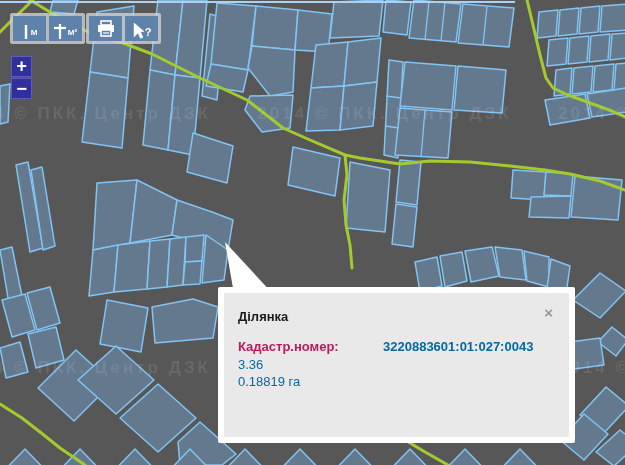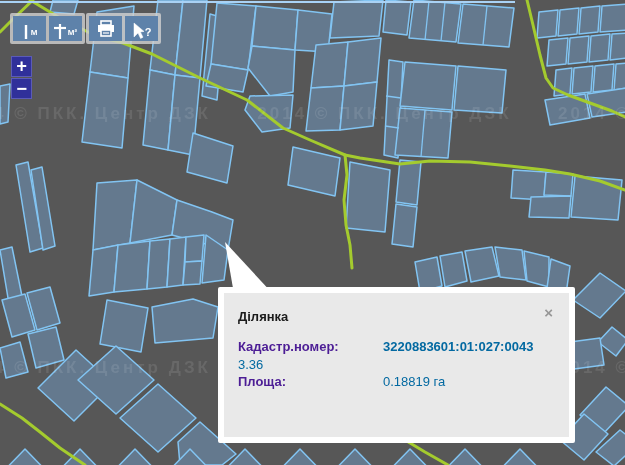--- a/index.html
+++ b/index.html
@@ -43,21 +43,21 @@
     position:absolute;left:218px;top:287px;width:357px;height:156px;
     box-sizing:border-box;background:#e9e9e9;border:6px solid #ffffff;border-radius:2px;
   }
   .popup-title{margin:16px 0 0 14px;font-size:13px;font-weight:bold;color:#1c1c1c;}
   .popup-close{
     position:absolute;top:12px;right:16px;color:#979797;font-size:15px;
     font-weight:bold;cursor:pointer;line-height:1;
   }
   .popup-rows{margin:14px 0 0 14px;font-size:13px;line-height:17.5px;}
   .prow{display:flex;}
-  .lbl{width:145px;color:#4c1d95;font-weight:bold;flex:none;}
+  .lbl{width:145px;color:#be185d;font-weight:bold;flex:none;}
   .val{color:#0369a1;}
   .val-bold{font-weight:bold;}
 </style>
 </head>
 <body>
 
 <div class="viewport">
 
   <svg class="map-svg" viewBox="0 0 625 465" xmlns="http://www.w3.org/2000/svg">
       <polygon class="parcel" points="0,86 10,84 8,122 0,124"></polygon>
@@ -220,19 +220,18 @@
     <div class="popup-title">Ділянка</div>
     <div class="popup-rows">
       <div class="prow">
         <span class="lbl">Кадастр.номер:</span>
         <span class="val val-bold">3220883601:01:027:0043</span>
       </div>
       <div class="prow">
         <span class="val">3.36</span>
       </div>
       <div class="prow">
-        <span class="lbl">Площа:</span>
         <span class="val">0.18819 га</span>
       </div>
     </div>
   </div>
 
 </div>
 
 </body></html>

